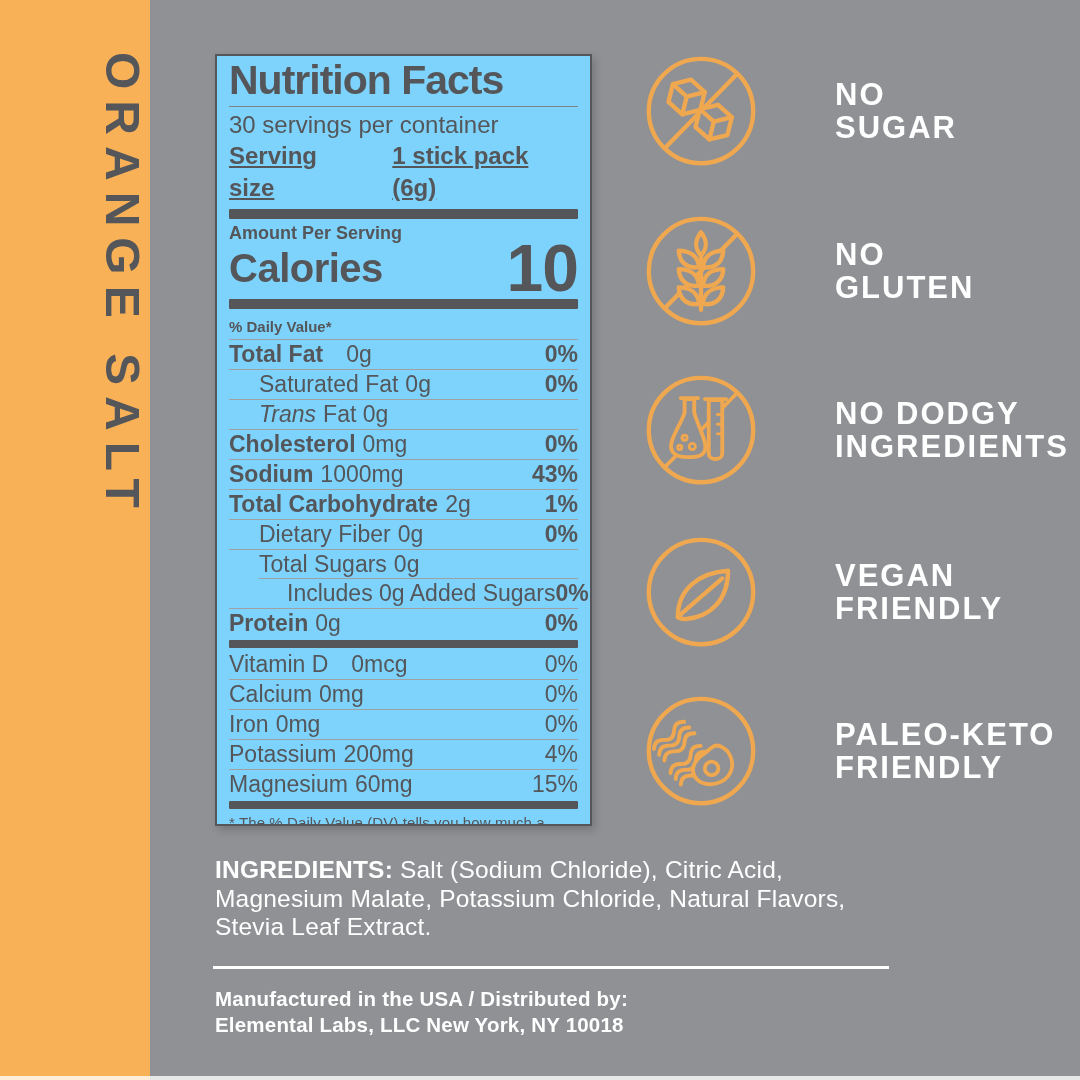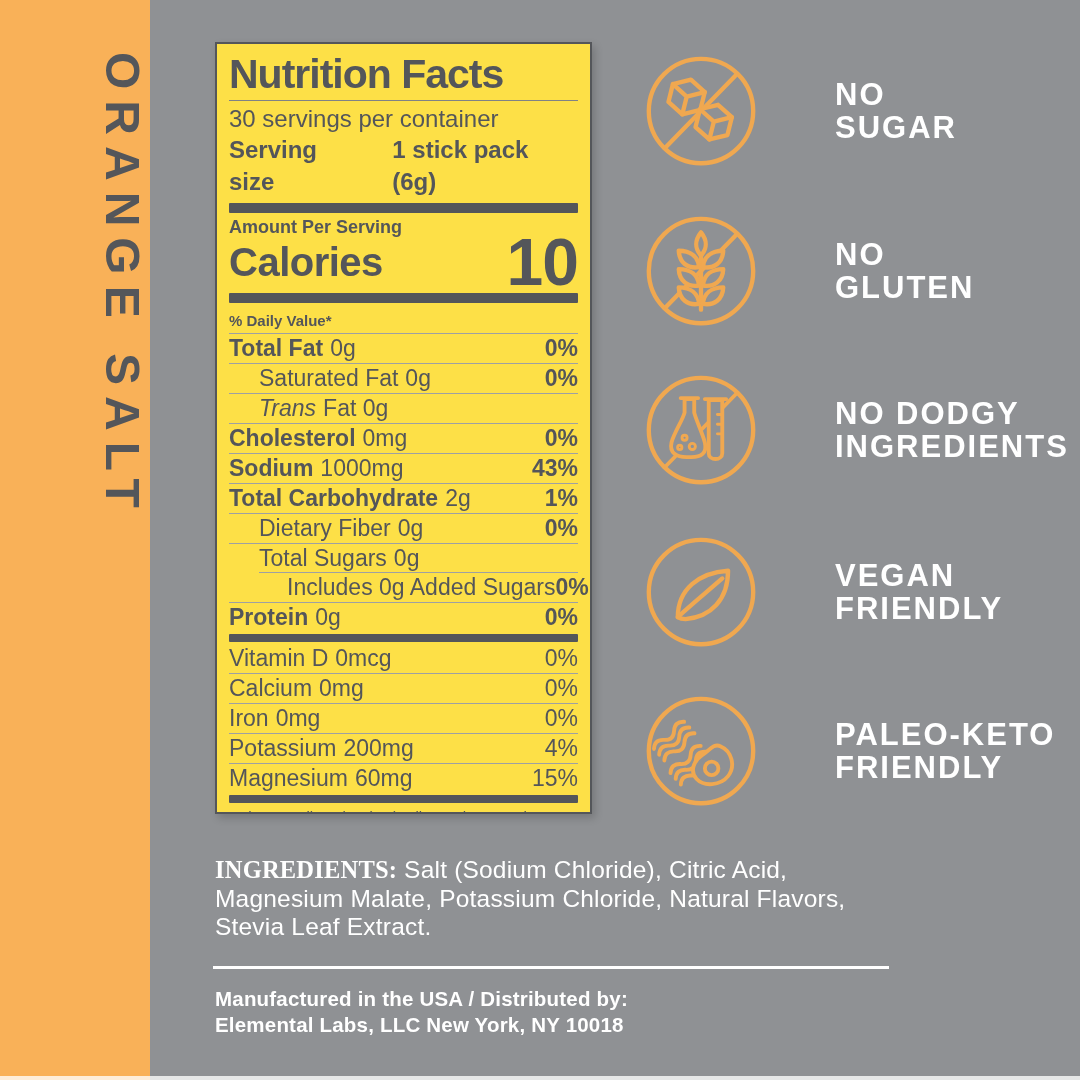--- a/index.html
+++ b/index.html
@@ -11,56 +11,56 @@
   }
   
   .band{position:absolute;left:0;top:0;width:150px;height:1080px;background:#F9B158;}
   .band-text{
     position:absolute;left:0;top:52px;width:150px;display:flex;justify-content:center;
     writing-mode:vertical-rl;text-orientation:mixed;
     font-size:48px;font-weight:bold;letter-spacing:11px;color:#54565A;white-space:nowrap;
   }
   
   .np{
-    position:absolute;left:215px;top:42px;width:377px;height:772px;box-sizing:border-box;
-    background:#fde047;border:2px solid #54565A;color:#54565A;
-    padding:8px 12px;overflow:hidden;box-shadow:3px 4px 8px rgba(0,0,0,0.18);
+    position:absolute;left:215px;top:54px;width:377px;height:772px;box-sizing:border-box;
+    background:#7dd3fc;border:2px solid #54565A;color:#54565A;
+    padding:2px 12px;overflow:hidden;box-shadow:3px 4px 8px rgba(0,0,0,0.18);
   }
   .np-title{font-size:41px;font-weight:bold;letter-spacing:-1px;line-height:1.12;white-space:nowrap;}
   .thin-rule{border-top:1px solid #808285;margin:2px 0;}
   .np-servings{font-size:24px;line-height:31px;margin-top:2px;}
-  .np-ssize{font-size:24px;font-weight:bold;line-height:32px;display:flex;gap:24px;}
+  .np-ssize{font-size:24px;font-weight:bold;line-height:32px;display:flex;gap:24px;text-decoration:underline;}
   .bar{background:#54565A;border-radius:1px;}
   .bar-lg{height:10px;margin:5px 0 4px;}
   .bar-md{height:8px;margin:2px 0;}
   .np-aps{font-size:18px;font-weight:bold;line-height:21px;margin-top:1px;}
   .cal-row{position:relative;height:50px;}
   .cal-label{font-size:40px;font-weight:bold;line-height:48px;letter-spacing:-0.5px;}
   .cal-value{position:absolute;right:0;bottom:-4px;font-size:66px;font-weight:bold;line-height:60px;letter-spacing:-1px;}
   .dv-header{font-size:15px;font-weight:bold;padding:5px 0 4px;border-bottom:1px solid #9EA0A3;}
   .nrow{display:flex;align-items:baseline;font-size:23px;line-height:24px;padding:2px 0 3px;border-top:1px solid #9EA0A3;}
-  .nrow.first{border-top:none;}
+  .nrow.first{border-top:none;gap:16px;}
   .nrow.ind1{padding-left:30px;}
   .nrow.ind2{padding-left:58px;}
   .nrow.rule-ind{border-top:none;position:relative;}
   .nrow.rule-ind::before{content:"";position:absolute;top:-1px;left:30px;right:0;border-top:1px solid #9EA0A3;}
   .nname{white-space:nowrap;}
   .nname.b{font-weight:bold;}
   .nname.i{font-style:italic;}
   .namt{margin-left:7px;white-space:nowrap;}
   .npct{margin-left:auto;}
   .npct.b{font-weight:bold;}
   .footnote{font-size:15px;line-height:18px;padding:3px 0 0 14px;text-indent:-14px;letter-spacing:0.1px;}
   
   .badge{position:absolute;left:643px;display:flex;align-items:center;height:116px;gap:48px;}
   .badge svg{flex:0 0 auto;}
   .badge-text{margin-left:28px;color:#FFFFFF;font-weight:bold;font-size:31px;line-height:33px;letter-spacing:2px;white-space:nowrap;}
   
   .ingredients{position:absolute;left:215px;top:856px;width:700px;color:#FFFFFF;font-size:24.5px;line-height:28.5px;letter-spacing:0.2px;}
-  .ingredients .lbl{font-weight:bold;font-family:Liberation Serif, serif;}
+  .ingredients .lbl{font-weight:bold;}
   .divider{position:absolute;left:213px;top:966px;width:676px;height:2.5px;background:#FFFFFF;}
   .footer{position:absolute;left:215px;top:986px;color:#FFFFFF;font-size:20.5px;font-weight:bold;line-height:26px;letter-spacing:0.2px;}
   .bottom-edge{position:absolute;left:0;bottom:0;width:1080px;height:4px;background:rgba(255,255,255,0.78);}
 </style>
 </head>
 <body>
 
 <div id="stage">
 
   <div class="band">

